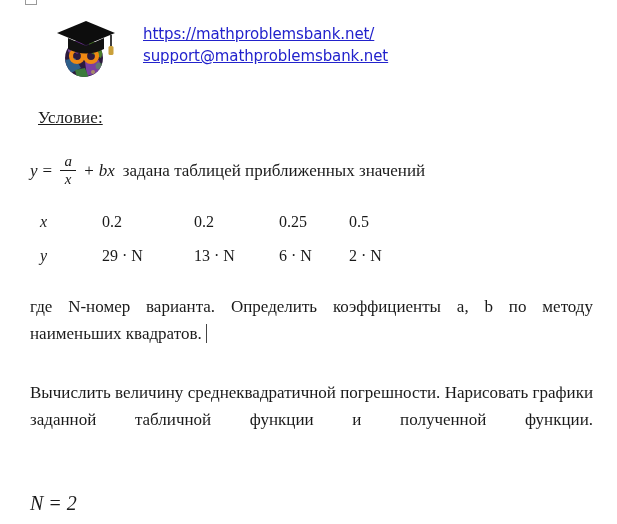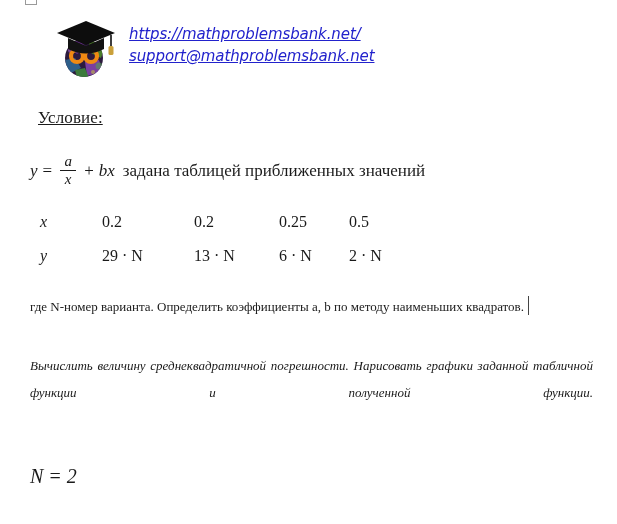--- a/index.html
+++ b/index.html
@@ -47,24 +47,23 @@
   }
   .logo {
     width: 62px;
     height: 66px;
     position: relative;
     flex: 0 0 auto;
   }
   .logo svg { display: block; }
 
   .links {
-    margin-left: 12px;
+    margin-left: 26px;
     padding-top: 9px;
     line-height: 22px;
-    font-style: italic;
   }
   .link {
     display: block;
     color: #2222cc;
     text-decoration: underline;
     font-family: "DejaVu Sans", sans-serif;
     font-size: 15px;
     letter-spacing: -0.1px;
     white-space: nowrap;
   }
@@ -128,36 +127,36 @@
     white-space: nowrap;
   }
   .data-table td.rowlabel { width: 62px; font-style: italic; }
   .data-table td.c0 { width: 92px; }
   .data-table td.c1 { width: 85px; }
   .data-table td.c2 { width: 70px; }
   .data-table td.c3 { width: 60px; }
 
   
   .para {
-    font-size: 13px;
+    font-size: 17px;
     line-height: 27px;
     margin: 16px 0 0 0;
     text-align: justify;
     text-justify: inter-word;
   }
   .para.justify-all {
     text-align: justify;
   }
   .para.justify-all::after {
     content: "";
     display: inline-block;
     width: 100%;
   }
   .para-where { margin-top: 20px; width: 563px; }
-  .para-compute { margin-top: 32px; width: 563px; font-style: italic; }
+  .para-compute { margin-top: 32px; width: 563px; }
 
   .caret {
     display: inline-block;
     width: 1px;
     height: 19px;
     background: #444;
     vertical-align: -4px;
     margin-left: 4px;
   }
 

